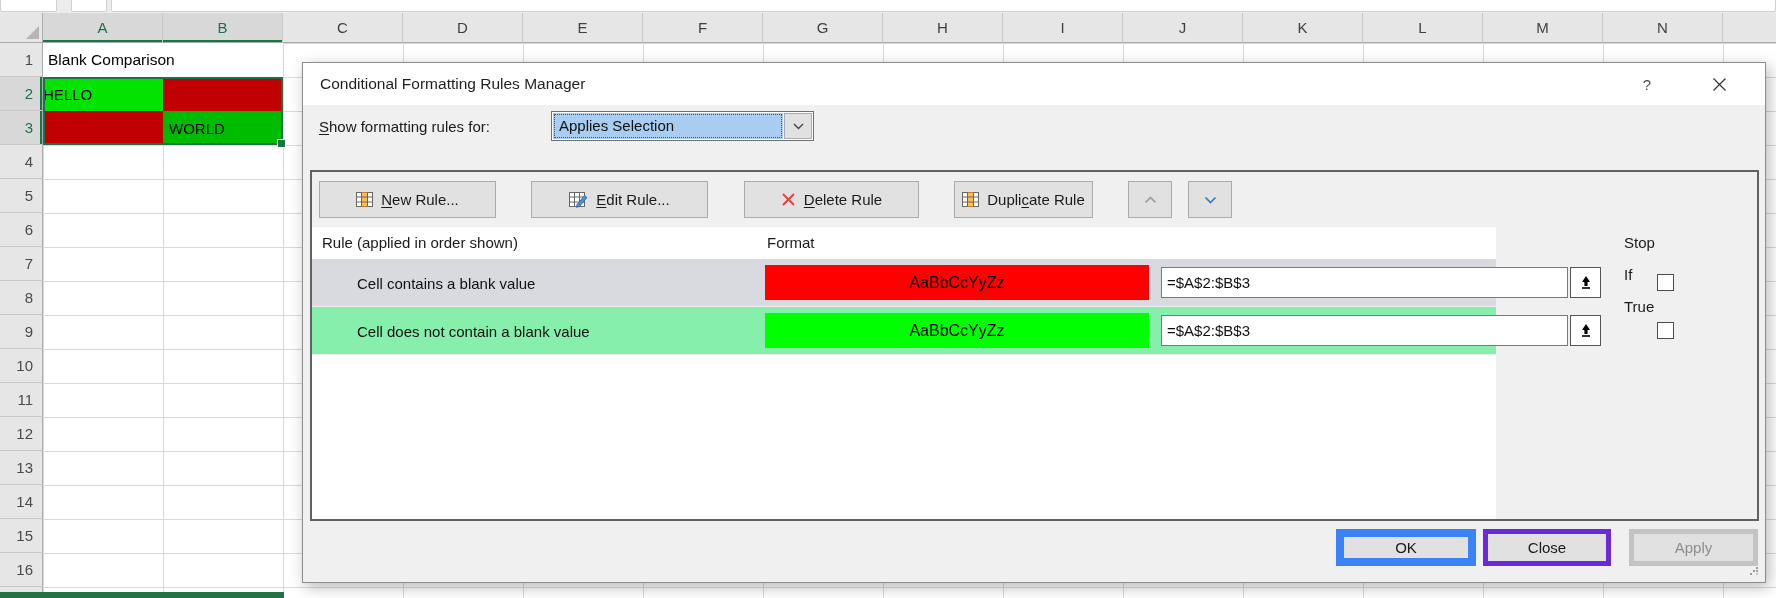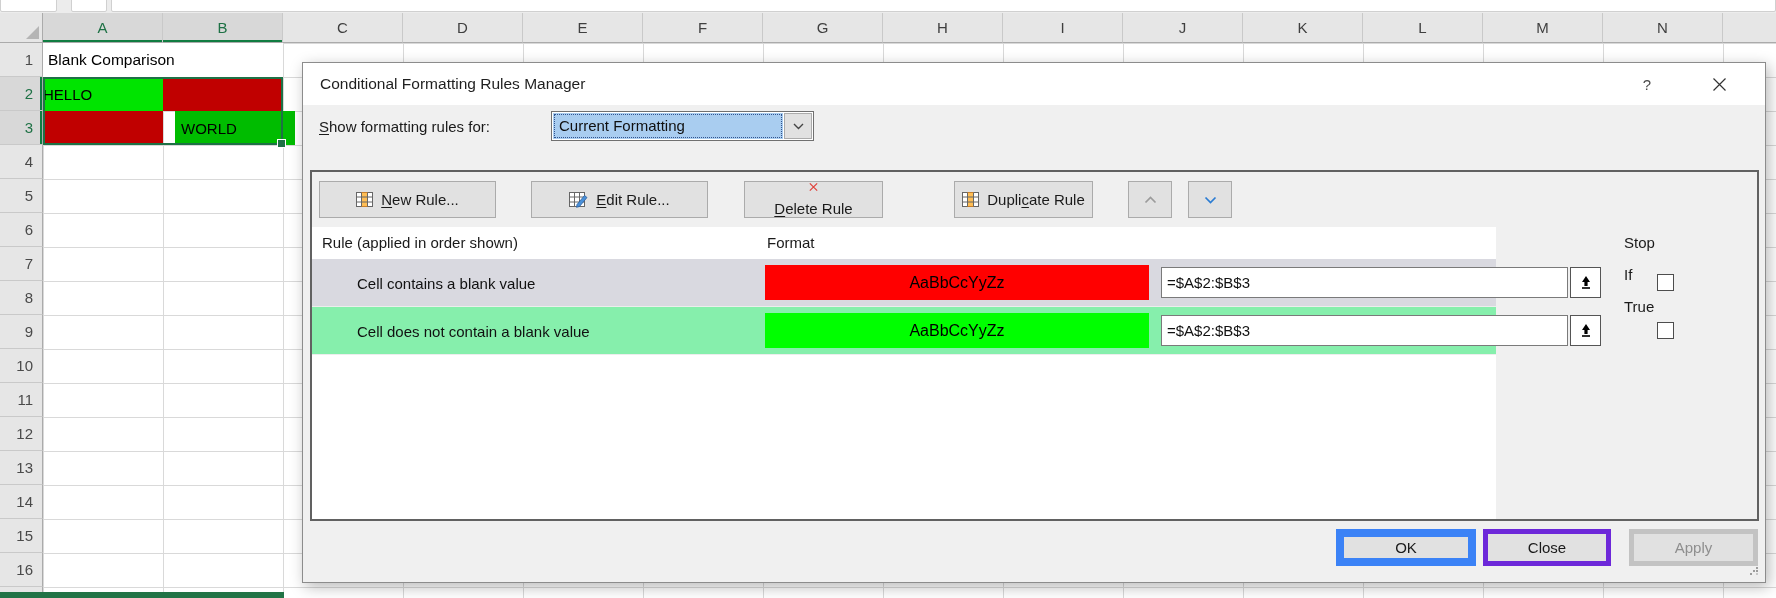--- a/index.html
+++ b/index.html
@@ -70,21 +70,21 @@
   .combo-btn { width:28px; margin:1px; border:1px solid #ABABAB; background:#E1E1E1;
                display:flex; align-items:center; justify-content:center; }
 
   .frame { position:absolute; left:7px; top:107px; width:1449px; height:351px;
            border:2px solid #616161; background:#F0F0F0; }
   .tb-btn { position:absolute; top:9px; height:37px; border:1px solid #ABABAB; background:#E1E1E1;
             display:flex; align-items:center; justify-content:center; gap:8px;
             font-size:15px; color:#1A1A1A; }
   .tb-new { left:7px;   width:177px; }
   .tb-edit{ left:219px; width:177px; }
-  .tb-del { left:432px; width:139px;flex-direction:column; }
+  .tb-del { left:432px; width:175px; }
   .tb-dup { left:642px; width:139px;align-items:center; }
   .tb-up  { left:816px; width:44px; }
   .tb-down{ left:876px; width:44px; }
 
   .list { position:absolute; left:0; top:55px; width:1184px; height:292px; background:#fff; }
   .lh { position:absolute; top:0; height:32px; line-height:32px; font-size:15px; color:#1A1A1A; }
   .lh-rule   { left:10px; }
   .lh-format { left:455px; }
   .lh-applies{ left:849px;margin-top:32px; }
   .lh-stop   { left:1312px; }
@@ -165,41 +165,41 @@
       <div class="row-h">14</div>
       <div class="row-h">15</div>
       <div class="row-h">16</div>
       <div class="row-h filler"></div>
     </div>
 
   <div class="cell cell-a1">Blank Comparison</div>
   <div class="cell cell-a2" style="background: rgb(0, 228, 0);">HELLO</div>
   <div class="cell cell-b2" style="background: rgb(192, 0, 0);"></div>
   <div class="cell cell-a3" style="background: rgb(192, 0, 0);"></div>
-  <div class="cell cell-b3" style="background: rgb(0, 188, 0); margin-left: 12px;">WORLD</div>
+  <div class="cell cell-b3" style="background: rgb(0, 188, 0);">WORLD</div>
 
   <div class="sel-rect"></div>
   <div class="fill-handle"></div>
   <div class="status-green"></div>
 
   <div class="dialog">
     <div class="d-titlebar">
       <span class="d-title">Conditional Formatting Rules Manager</span>
       <span class="d-help">?</span>
       <span class="d-close">
         <svg width="15" height="15" viewBox="0 0 15 15">
           <path d="M1.5 1.5 L13.5 13.5 M13.5 1.5 L1.5 13.5" stroke="#333" stroke-width="1.2" fill="none"></path>
         </svg>
       </span>
     </div>
 
     <div class="d-label"><span class="mn">S</span><span>how formatting rules for:</span></div>
 
     <div class="combo">
-      <div class="combo-text">Current Formatting</div>
+      <div class="combo-text">Applies Selection</div>
       <div class="combo-btn">
         <svg width="11" height="7" viewBox="0 0 11 7">
           <path d="M1 1 L5.5 5.5 L10 1" fill="none" stroke="#444" stroke-width="1.4"></path>
         </svg>
       </div>
     </div>
 
     <div class="frame">
 
       <div class="tb-btn tb-new">

